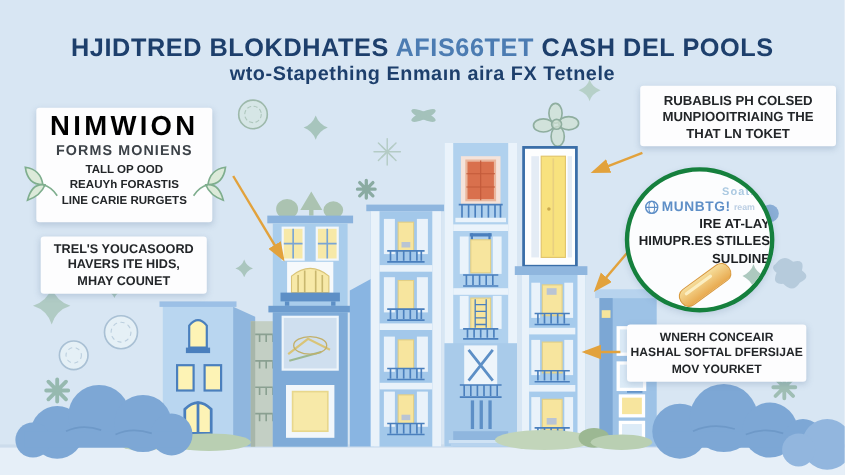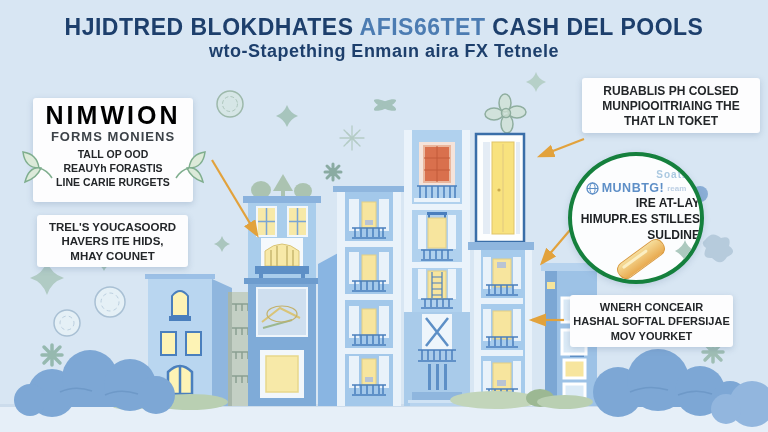--- a/index.html
+++ b/index.html
@@ -5,21 +5,21 @@
   html,body{margin:0;padding:0;}
   .canvas{
     position:relative;
     width:768px;height:432px;
     background:#d8e6f3;
     overflow:hidden;
     font-family:"Liberation Sans", sans-serif;
   }
   
   .title{
-    position:absolute;top:14px;left:0;width:768px;
+    position:absolute;top:30px;left:0;width:768px;
     text-align:center;z-index:3;
     color:#1d3f6c;font-weight:bold;line-height:1.18;
     letter-spacing:.5px;
   }
   .title .l1{font-size:23px;}
   .title .l1 .mid{color:#4c7cb2;}
   .title .l2{font-size:18px;}
   
   .card{
     position:absolute;background:#fdfdfe;border-radius:3px;

